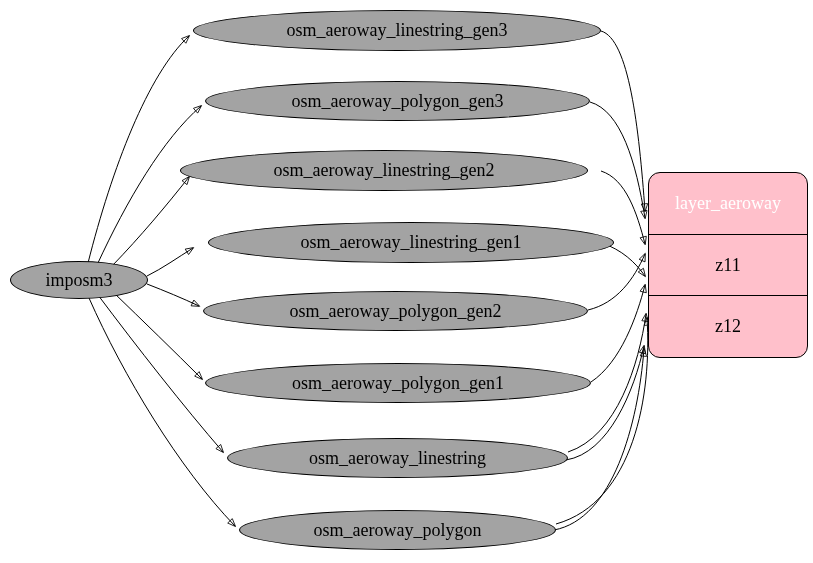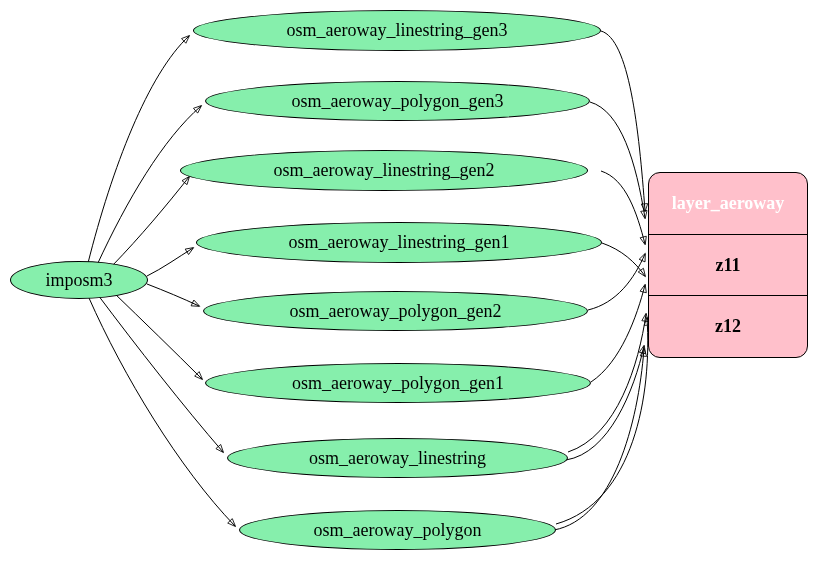--- a/index.html
+++ b/index.html
@@ -13,21 +13,21 @@
     font-size: 18px;
     color: #000;
     overflow: hidden;
   }
   .edges { position: absolute; left: 0; top: 0; width: 813px; height: 563px; }
   .edges path { fill: none; stroke: #000; stroke-width: 1; }
   .ellipse {
     position: absolute;
     border: 1px solid #000;
     border-radius: 50%;
-    background: #86efac;
+    background: #a3a3a3;
     display: flex;
     align-items: center;
     justify-content: center;
     white-space: nowrap;
   }
   .record {
     position: absolute;
     left: 648px; top: 172px;
     width: 160px; height: 186px;
     background: #ffc0cb;
@@ -37,21 +37,20 @@
     flex-direction: column;
     overflow: hidden;
     text-align: center;
   }
   .record-row {
     flex: 1;
     display: flex;
     align-items: center;
     justify-content: center;
     border-top: 1px solid #000;
-    font-weight: bold;
   }
   .record-row.first { border-top: none; color: #ffffff; }
 </style>
 </head>
 <body>
 
 <div class="canvas">
 
   <svg class="edges" viewBox="0 0 813 563">
     <defs>
@@ -87,21 +86,21 @@
 
   <div class="ellipse" style="left:193px; top:10px; width:408px; height:41px;">
     <span>osm_aeroway_linestring_gen3</span>
   </div>
   <div class="ellipse" style="left:205px; top:81px; width:385px; height:40px;">
     <span>osm_aeroway_polygon_gen3</span>
   </div>
   <div class="ellipse" style="left:180px; top:150px; width:408px; height:41px;">
     <span>osm_aeroway_linestring_gen2</span>
   </div>
-  <div class="ellipse" style="left:196px; top:222px; width:406px; height:41px;">
+  <div class="ellipse" style="left:208px; top:222px; width:406px; height:41px;">
     <span>osm_aeroway_linestring_gen1</span>
   </div>
   <div class="ellipse" style="left:203px; top:291px; width:385px; height:40px;">
     <span>osm_aeroway_polygon_gen2</span>
   </div>
   <div class="ellipse" style="left:205px; top:363px; width:386px; height:40px;">
     <span>osm_aeroway_polygon_gen1</span>
   </div>
   <div class="ellipse" style="left:239px; top:510px; width:317px; height:40px;">
     <span>osm_aeroway_polygon</span>

